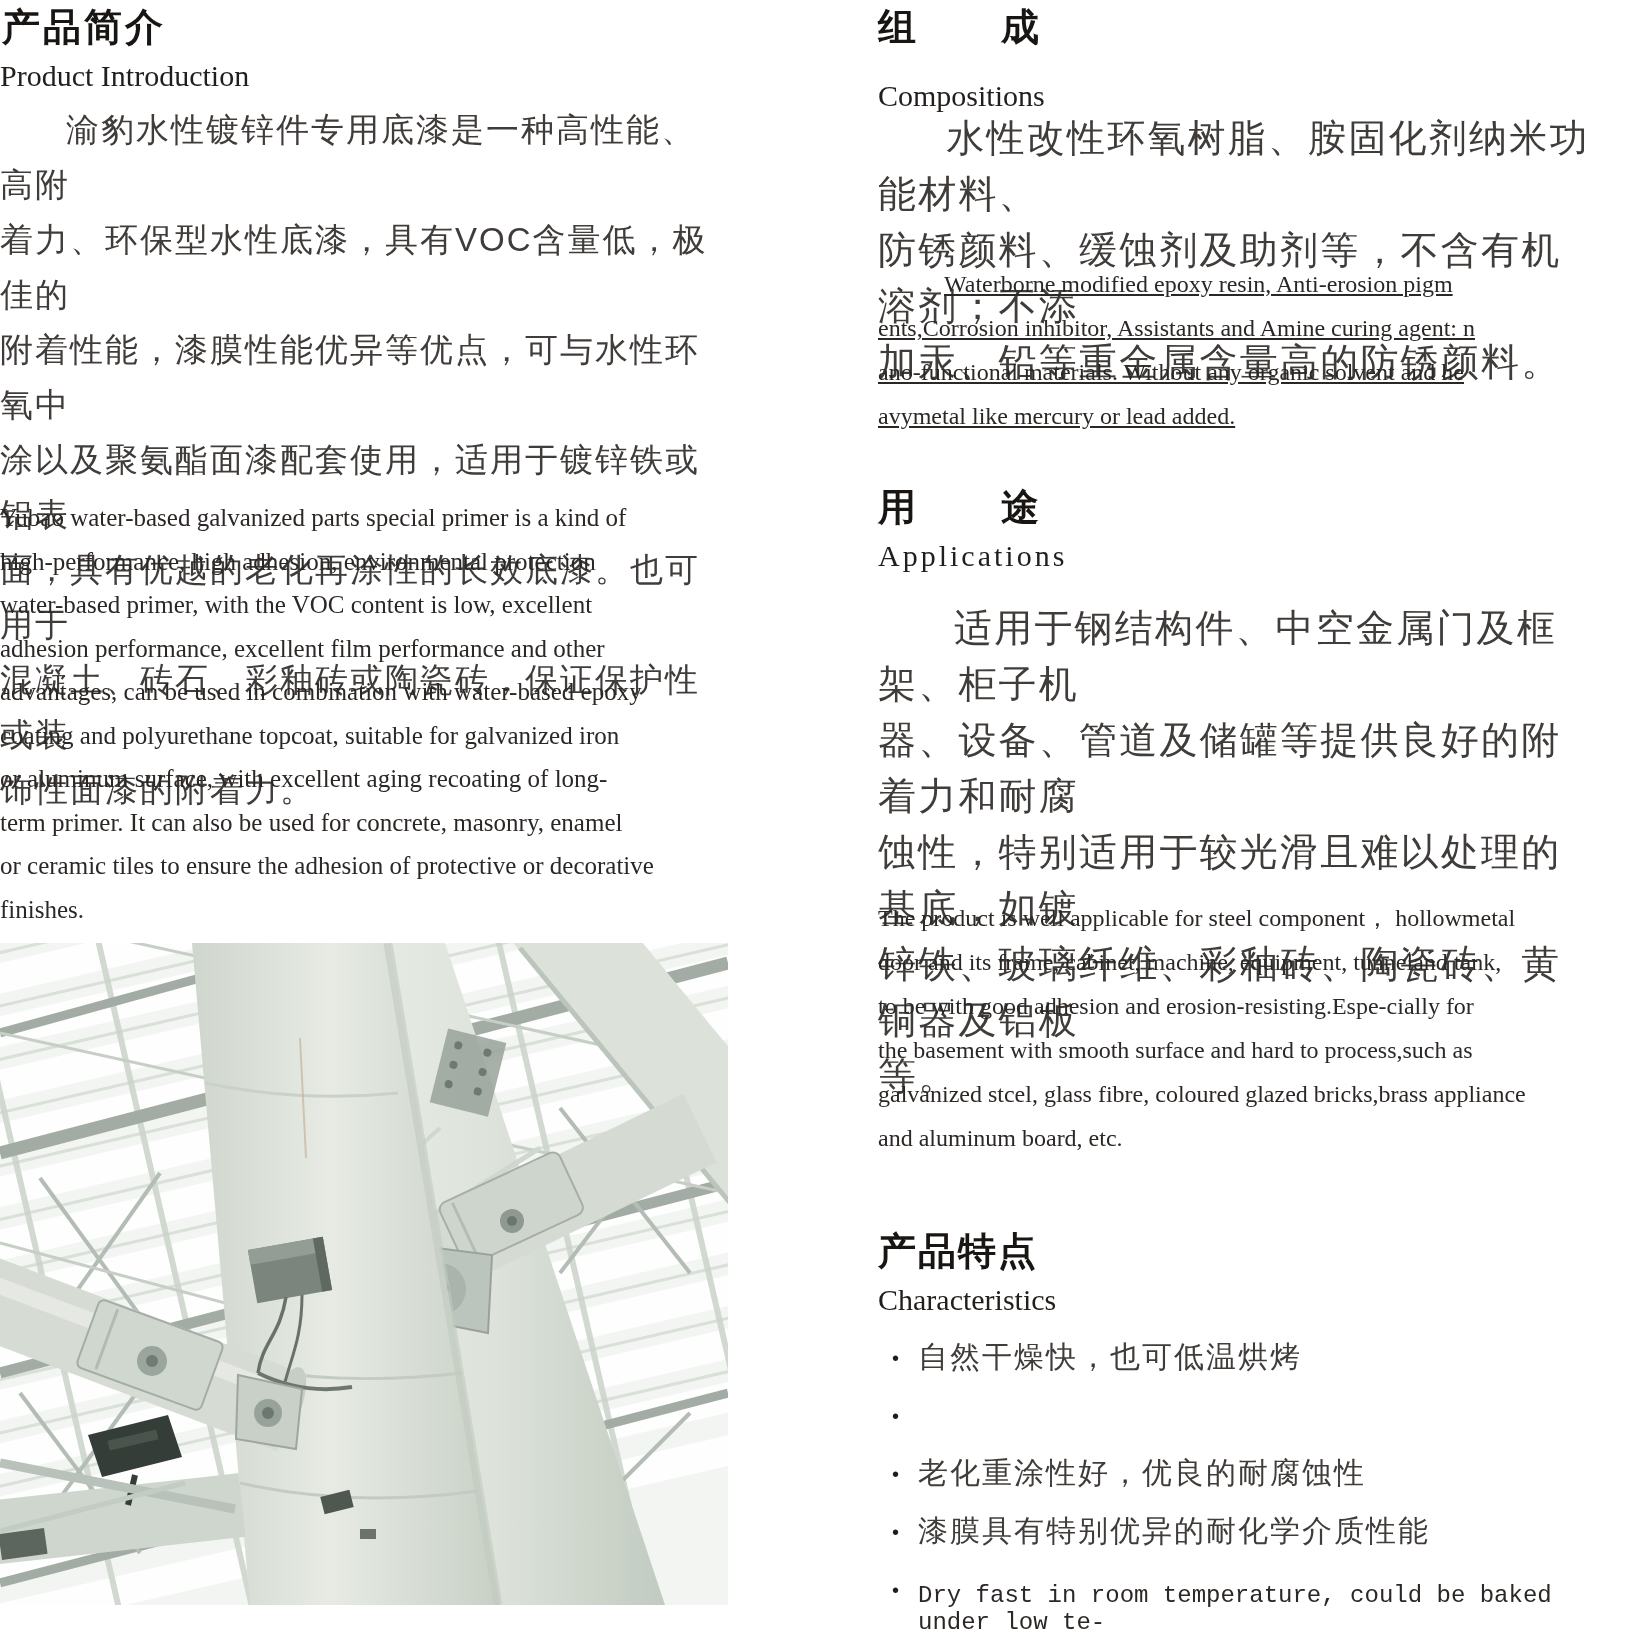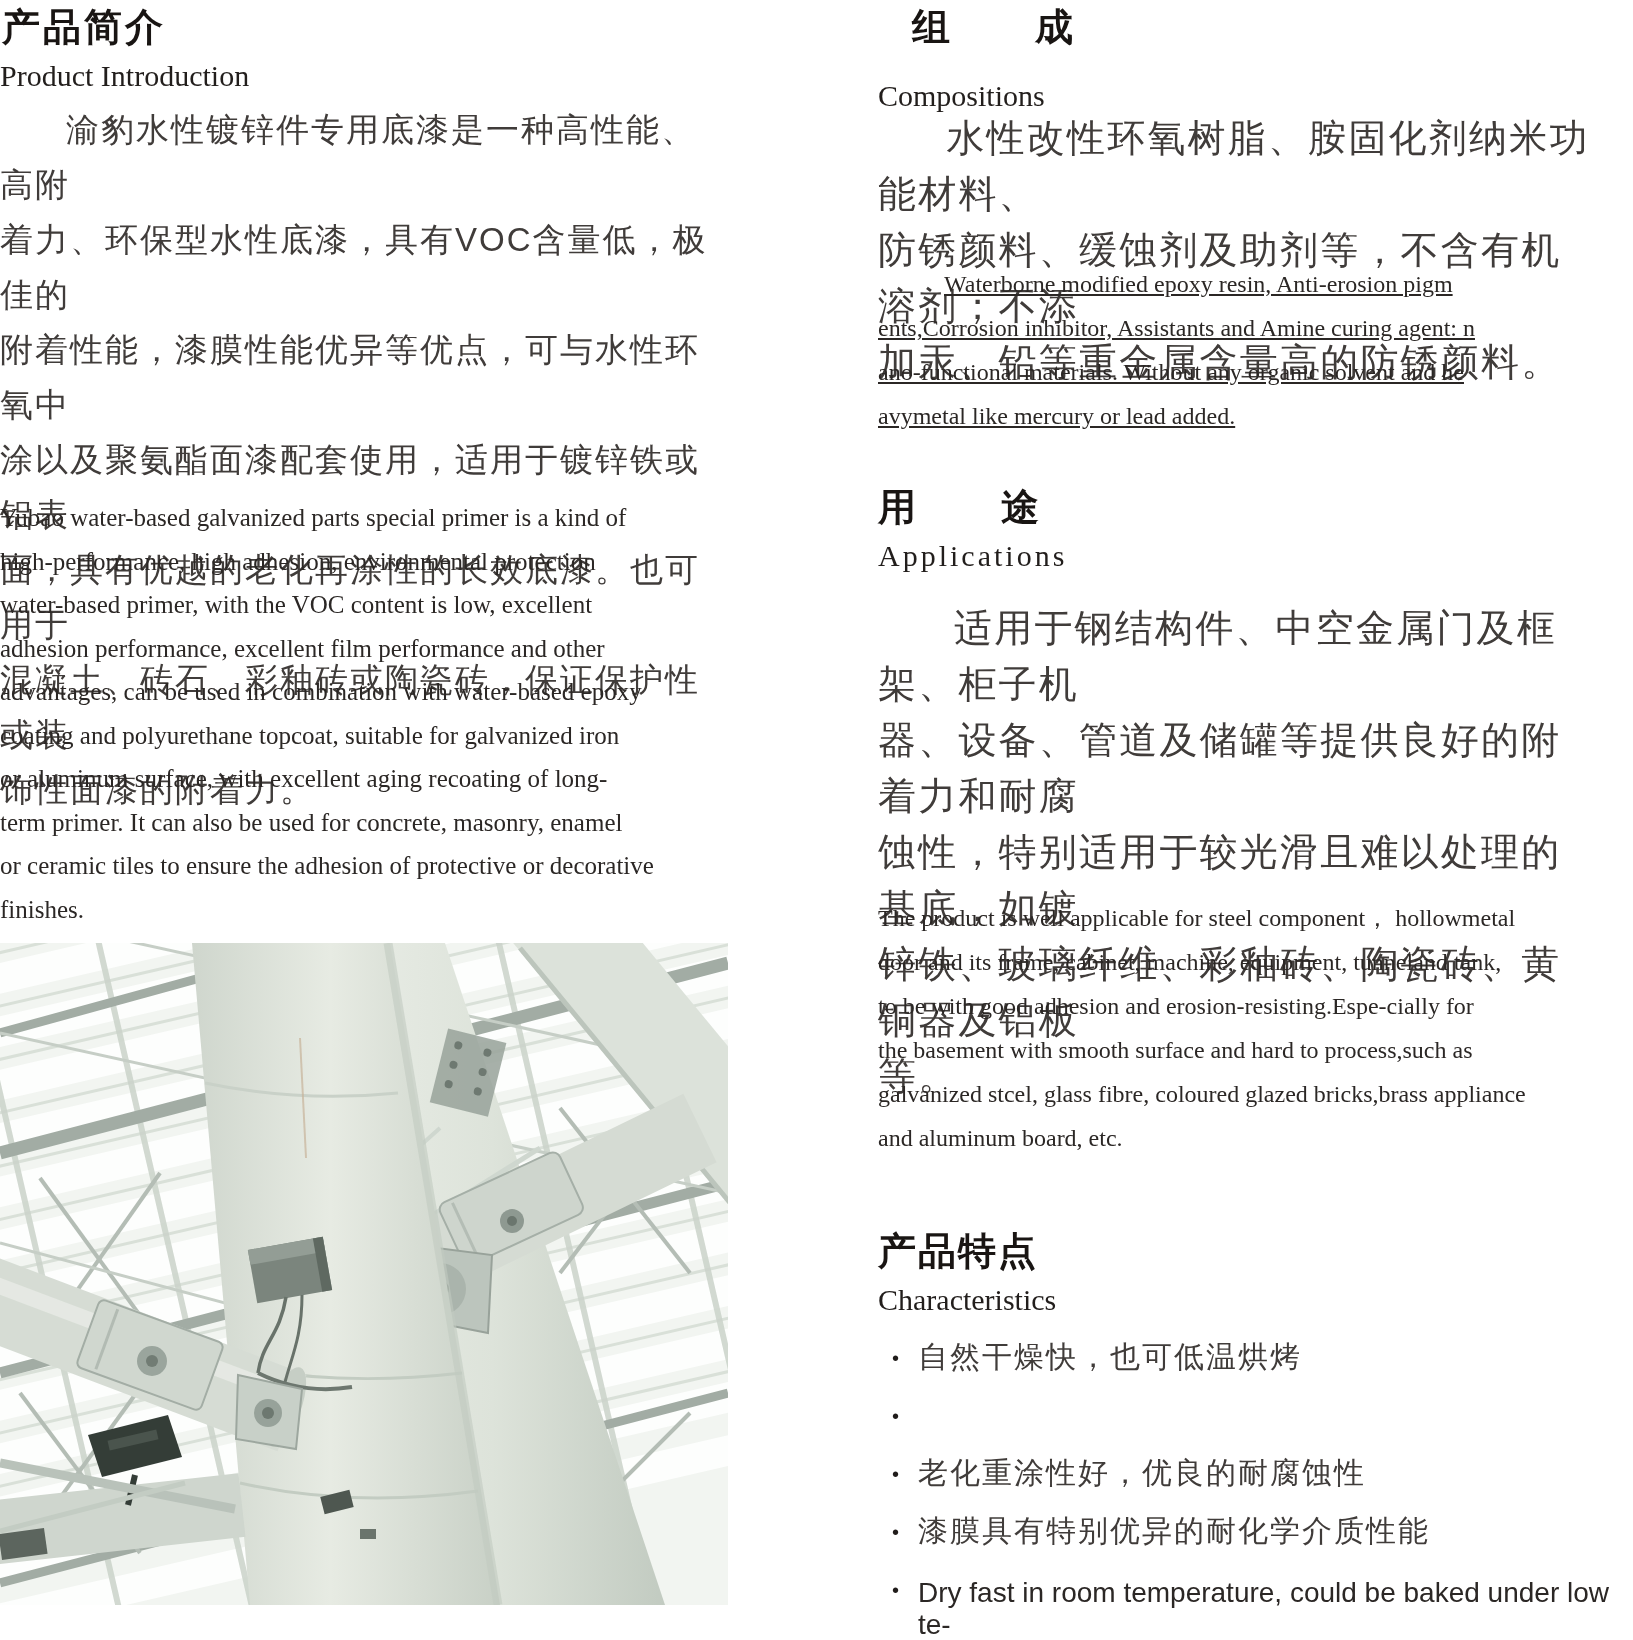--- a/index.html
+++ b/index.html
@@ -13,21 +13,21 @@
   .zh-body{white-space:pre-line;color:#403c3a;font-family:"Liberation Sans",sans-serif;}
   .en-body{white-space:pre-line;color:#2b2725;font-family:"Liberation Serif",serif;}
   .l-zh{font-size:33px;line-height:55px;letter-spacing:2px;text-indent:2em;width:716px;}
   .l-en{font-size:25px;line-height:43.5px;width:748px;}
   .r-zh{font-size:38px;line-height:56px;letter-spacing:2.2px;width:712px;}
   .r-en{font-size:24px;line-height:44px;width:755px;}
   ul.chars{list-style:none;margin:0;padding:0;}
   ul.chars li{height:58px;display:flex;align-items:center;}
   ul.chars .blt{font-size:20px;color:#201c1a;width:26px;flex:0 0 26px;text-align:left;padding-top:2px;}
   ul.chars .t-zh{font-size:30px;letter-spacing:2px;color:#403c3a;}
-  ul.chars .t-en{font-family:Liberation Sans, sans-serif;font-size:28px;color:#2b2725;margin-top:39px;}
+  ul.chars .t-en{font-family:Liberation Mono, monospace;font-size:24px;color:#2b2725;margin-top:39px;}
   .photo{width:728px;height:662px;display:block;}
 </style>
 </head>
 <body>
 
 <div>
 
   <div class="abs h-zh" style="left:2px;top:6px;">产品简介</div>
   <div class="abs h-en" style="left:0px;top:58px;">Product Introduction</div>
   <div class="abs zh-body l-zh" style="left:0px;top:102px;">渝豹水性镀锌件专用底漆是一种高性能、高附
@@ -207,21 +207,21 @@
 
       <polygon points="238,432 302,446 296,506 236,496" fill="#c8d0c8" stroke="#9da79f" stroke-width="2"></polygon>
       <circle cx="268" cy="470" r="14" fill="#97a29a"></circle>
         <circle cx="268" cy="470" r="6" fill="#6d7870"></circle>
 
       <rect x="322" y="550" width="30" height="18" fill="#4e5750" transform="rotate(-14 337 559)"></rect>
       <rect x="360" y="586" width="16" height="10" fill="#6a746c"></rect>
     </svg>
   </div>
 
-  <div class="abs h-zh" style="left:878px;top:6px;margin-left:34px;">组　　成</div>
+  <div class="abs h-zh" style="left:878px;top:6px;">组　　成</div>
   <div class="abs h-en" style="left:878px;top:58px;margin-top:20px;">Compositions</div>
   <div class="abs zh-body r-zh" style="left:878px;top:110px;text-indent:1.8em;">水性改性环氧树脂、胺固化剂纳米功能材料、
 防锈颜料、缓蚀剂及助剂等，不含有机溶剂；不添
 加汞、铅等重金属含量高的防锈颜料。</div>
   <div class="abs en-body r-en" style="left:878px;top:262px;text-indent:66px;text-decoration:underline;">Waterborne modified epoxy resin, Anti-erosion pigm
 ents,Corrosion inhibitor, Assistants and Amine curing agent: n
 ano-functional materials. Without any organic solvent and he
 avymetal like mercury or lead added.</div>
 
   <div class="abs h-zh" style="left:878px;top:486px;">用　　途</div>

